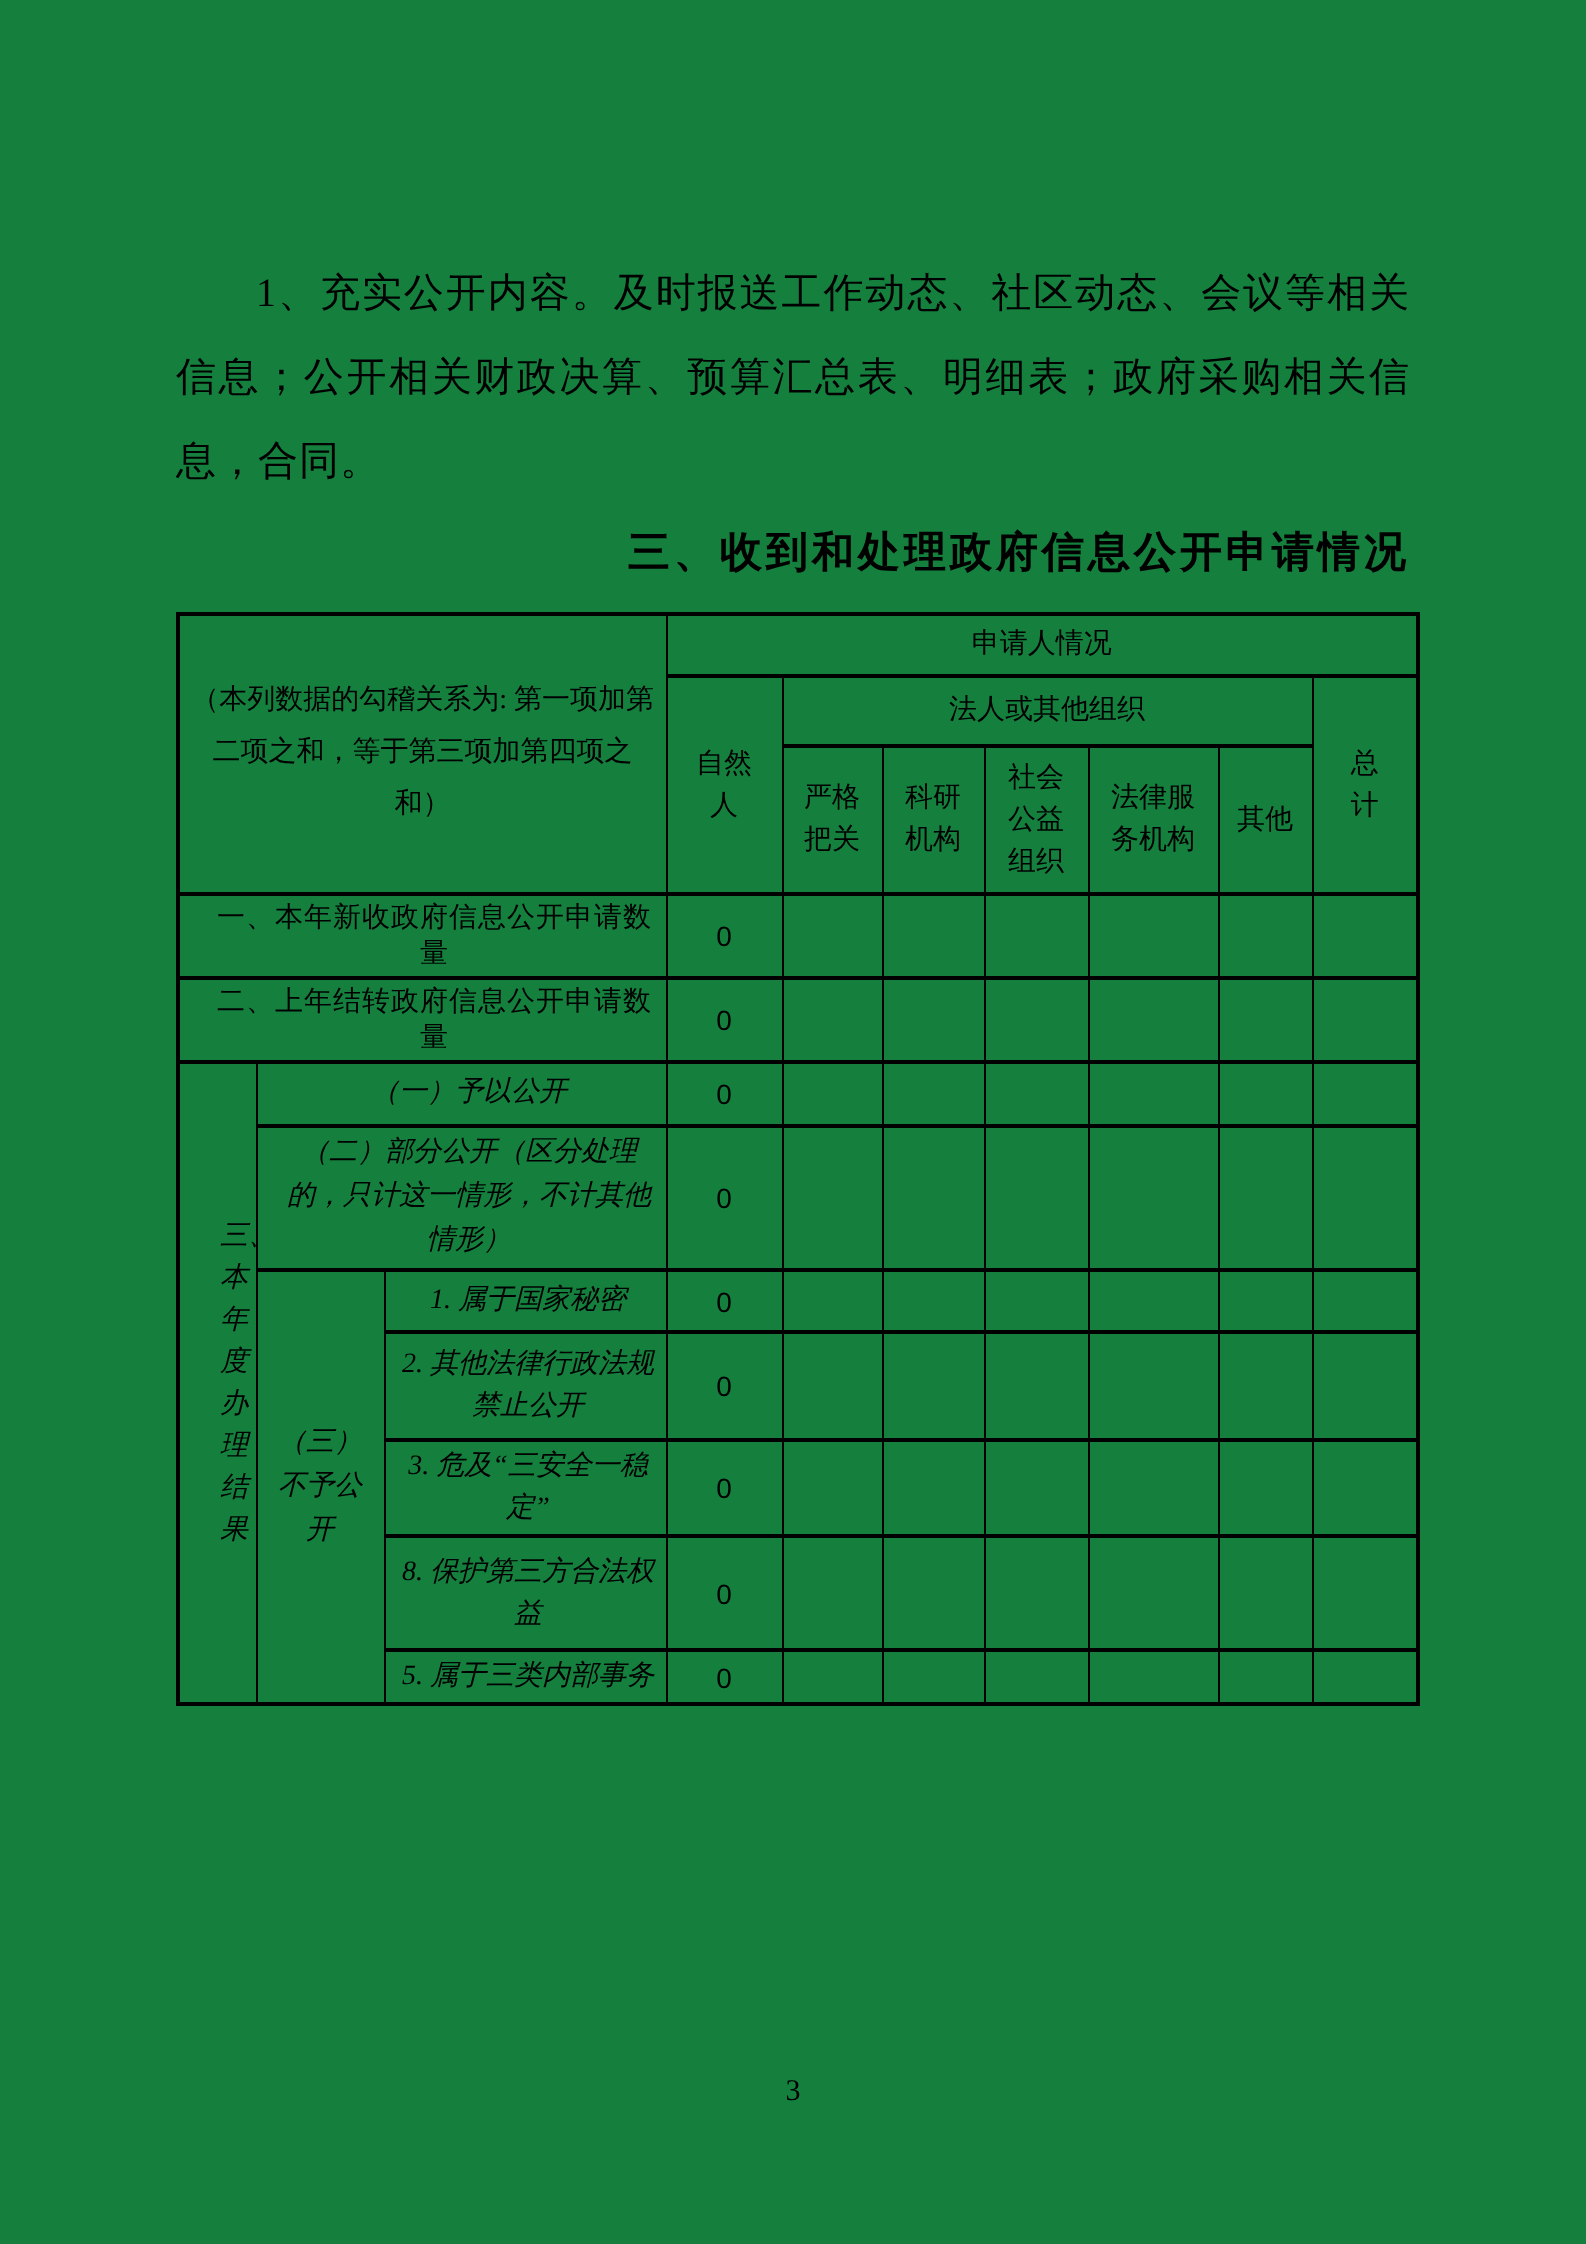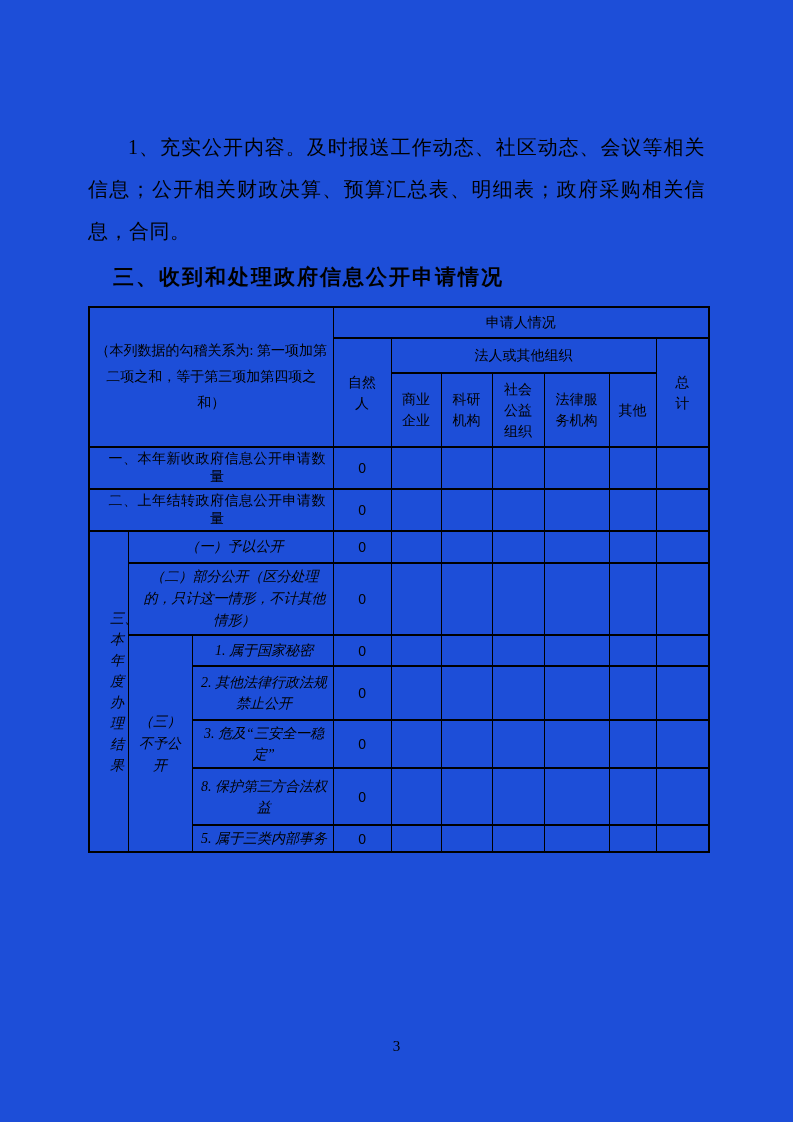--- a/index.html
+++ b/index.html
@@ -1,30 +1,31 @@
 <!DOCTYPE html>
 <html><head>
 <meta charset="utf-8">
 <style>
   * { margin:0; padding:0; box-sizing:border-box; }
   html,body { background:#e8e8e8; }
   body { font-family:"Liberation Serif","DejaVu Serif",serif; color:#000; }
   .page {
-    position:relative; width:793px; height:1122px; background:#1d4ed8;
+    position:relative; width:793px; height:1122px; background:#15803d;
     margin:0 auto; overflow:hidden;
   }
   .content { position:absolute; left:88px; top:126px; width:617px; }
   .para {
     font-size:20px; line-height:42px; letter-spacing:0.5px;
     text-align:justify; text-indent:2em;
   }
   .heading {
     font-family:"Liberation Sans","DejaVu Sans",sans-serif;
     font-weight:bold; font-size:21px; line-height:27px; letter-spacing:2px;
     margin:11px 0 16px 25px;
+    text-align:right;
   }
   table.stats {
     border-collapse:collapse; table-layout:fixed;
     width:620px; margin-top:9px;
     border:2px solid #000;
   }
   table.stats td {
     border-left:1px solid #000; border-right:1px solid #000;
     border-top:2px solid #000; border-bottom:2px solid #000;
     text-align:center; vertical-align:middle;
@@ -77,21 +78,21 @@
         <tr class="hr1">
           <td class="note" colspan="3" rowspan="3">（本列数据的勾稽关系为: 第一项加第二项之和，等于第三项加第四项之和）</td>
           <td class="hdr" colspan="7">申请人情况</td>
         </tr>
         <tr class="hr2">
           <td class="hdr natural" rowspan="2">自然人</td>
           <td class="hdr" colspan="5">法人或其他组织</td>
           <td class="hdr" rowspan="2">总计</td>
         </tr>
         <tr class="hr3">
-          <td class="hdr pad">商业企业</td>
+          <td class="hdr pad">严格把关</td>
           <td class="hdr pad">科研机构</td>
           <td class="hdr pad">社会公益组织</td>
           <td class="hdr pad">法律服务机构</td>
           <td class="hdr pad">其他</td>
         </tr>
 
         <tr class="rnew">
           <td class="rowlabel" colspan="3">一、本年新收政府信息公开申请数量</td>
           <td class="num">0</td>
           <td class="empty"></td>

